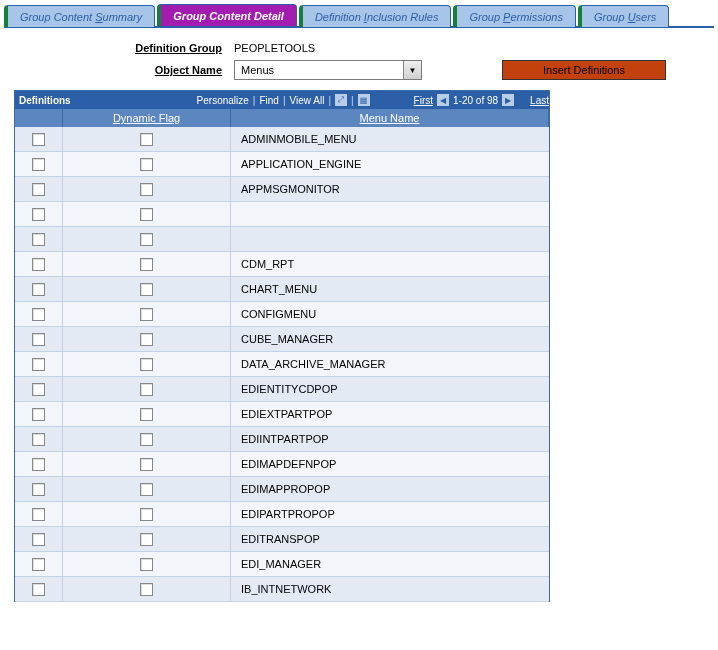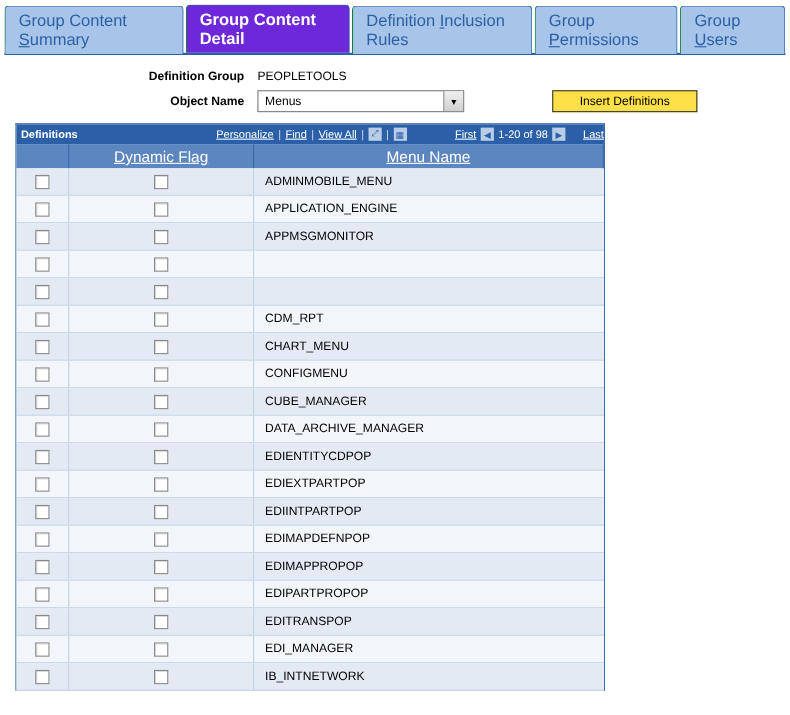--- a/index.html
+++ b/index.html
@@ -16,47 +16,49 @@
     display: flex;
     gap: 2px;
     border-bottom: 2px solid #2b5fa8;
     margin-bottom: 14px;
   }
   .tab {
     padding: 5px 12px 4px 12px;
     background: #a7c5e8;
     color: #2b5fa8;
     border-top: 1px solid #2b5fa8;
-    border-left: 1px solid #15803d;
+    border-left: 4px solid #15803d;
     border-right: 1px solid #2b5fa8;
     border-top-left-radius: 4px;
     border-top-right-radius: 4px;
     cursor: pointer;
-    font-size: 15px;
+    font-size: 11px;
     position: relative;
     top: 1px;
+    font-style: italic;
   }
   .tab.active {
-    background: #6d28d9;
+    background: #a21caf;
     color: #fff;
     font-weight: bold;
     top: 0;
   }
   .tab .underline { text-decoration: underline; }
   .fields { margin: 0 10px 10px 10px; }
   .field-row {
     display: flex;
     align-items: center;
     margin-bottom: 6px;
   }
   .field-label {
     width: 220px;
     text-align: right;
     padding-right: 12px;
     font-weight: bold;
+    text-decoration: underline;
   }
   .field-value { font-weight: normal; }
   .select-wrap {
     display: inline-flex;
     border: 1px solid #7a7a7a;
     background: #fff;
     align-items: center;
   }
   .select-text {
     padding: 2px 6px;
@@ -67,23 +69,23 @@
     height: 18px;
     background: linear-gradient(#f0f0f0,#d0d0d0);
     border-left: 1px solid #888;
     display: flex;
     align-items: center;
     justify-content: center;
     font-size: 8px;
   }
   .insert-btn {
     margin-left: 80px;
-    background: #fde047;
+    background: #c2410c;
     border: 1px solid #333;
-    padding: 3px 24px;
+    padding: 3px 40px;
     cursor: pointer;
     font-size: 11px;
   }
   .grid {
     margin: 0 10px;
     border-top: 1px solid #3a6aa8;
     border-left: 1px solid #3a6aa8;
     border-right: 1px solid #3a6aa8;
     width: 536px;
   }
@@ -100,21 +102,21 @@
     padding-left: 4px;
     flex: 0 0 auto;
   }
   .grid-actions {
     margin-left: auto;
     padding-right: 4px;
     display: flex;
     align-items: center;
     gap: 4px;
   }
-  .grid-actions a { color: #fff; text-decoration: underline; cursor: pointer; }
+  .grid-actions a { color: #fff; cursor: pointer; }
   .grid-actions .sep { color: #cfd9ea; }
   .grid-nav {
     display: flex;
     align-items: center;
     gap: 4px;
     margin-left: 28px;
   }
   .grid-nav a { color: #fff; text-decoration: underline; cursor: pointer; padding-left: 12px; }
   .nav-btn {
     width: 12px; height: 12px;
@@ -133,21 +135,21 @@
     align-items: center;
     justify-content: center;
     font-size: 8px;
     color: #2b5fa8;
     cursor: pointer;
   }
   .grid-header-row {
     display: flex;
     background: #5b86c0;
     color: #fff;
-    font-size: 14px;
+    font-size: 11px;
   }
   .grid-header-row .col {
     padding: 3px 4px;
     text-align: center;
     border-right: 1px solid #3a6aa8;
   }
   .grid-header-row .col a { color: #fff; text-decoration: underline; cursor: pointer; }
   .col-sel { width: 48px; }
   .col-flag { width: 168px; }
   .col-name { flex: 1; text-align: center; padding-left: 10px; border-right: none; }

